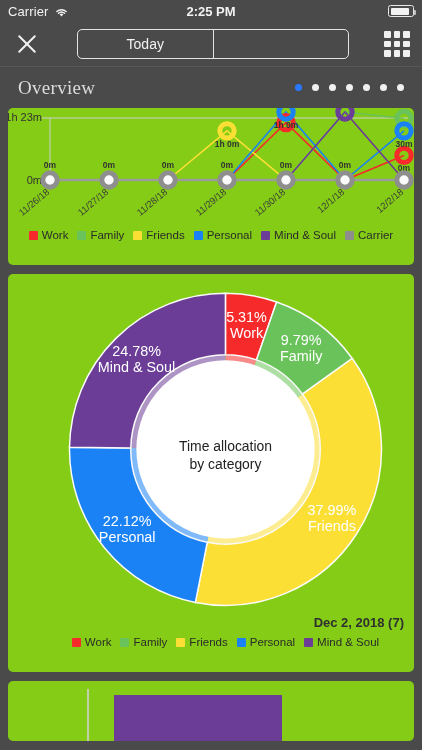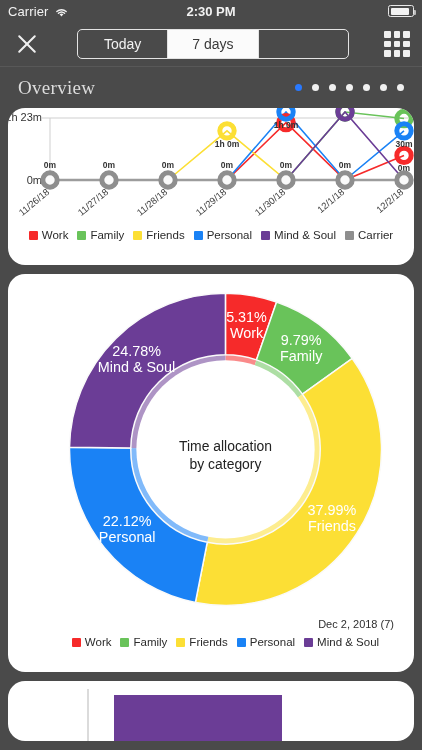--- a/index.html
+++ b/index.html
@@ -73,21 +73,21 @@
     border-top:1px solid #585858;
   }
   .section-title{ color:#dcdcdc; font-size:19px; letter-spacing:.3px;font-family:Liberation Serif, serif; }
   .dots{ margin-left:auto; display:flex; gap:10px; align-items:center; }
   .dot{ width:7px; height:7px; border-radius:50%; background:#f0f0f0; cursor:pointer; }
   .dot.active{ background:#2979ff; }
 
   
   .scroll{ padding:0 8px 0 8px; }
   .card{
-    background:#ffffff; border-radius:17px; margin-bottom:9px;
+    background:#84cc16; border-radius:5px; margin-bottom:9px;
     position:relative; overflow:hidden;
   }
 
   
   .card-line{ height:157px; }
   .line-wrap{ position:relative; width:100%; height:118px; }
   .line-wrap svg{ display:block; width:100%; height:100%; }
 
   
   .legend{
@@ -96,22 +96,22 @@
   }
   .legend-item{ display:flex; align-items:center; gap:4px; white-space:nowrap; }
   .legend-swatch{ width:9px; height:9px; border-radius:1px; display:block; }
   .legend-label{ font-size:11.5px; color:#2b2b2b; }
 
   
   .card-donut{ height:398px;padding-left:29px; }
   .donut-stage{ position:relative; width:100%; height:360px; }
   .donut-stage svg{ display:block; width:100%; height:100%; }
   .donut-caption{
-    position:absolute; right:20px; bottom:4px;
-    font-size:11px; color:#2f2f2f; font-weight:normal;
+    position:absolute; right:10px; bottom:4px;
+    font-size:13px; color:#2f2f2f; font-weight:bold;
   }
   .donut-legend{ padding:2px 4px 6px 4px; }
 
   
   .card-bar{ height:60px; }
   .bar-stage{ position:relative; width:100%; height:100%; }
 </style>
 </head>
 <body>
 
@@ -119,37 +119,36 @@
   <div class="sb-left">
     <span class="sb-carrier">Carrier</span>
     <span class="wifi-icon">
       <svg viewBox="0 0 16 12" width="15" height="11">
         <path d="M8 10.4 L5.9 7.9 a3.3 3.3 0 0 1 4.2 0 Z" fill="#f2f2f2"></path>
         <path d="M2.9 5.0 a7.6 7.6 0 0 1 10.2 0" stroke="#f2f2f2" stroke-width="1.5" fill="none" stroke-linecap="round"></path>
         <path d="M4.6 6.9 a5.2 5.2 0 0 1 6.8 0" stroke="#f2f2f2" stroke-width="1.5" fill="none" stroke-linecap="round"></path>
       </svg>
     </span>
   </div>
-  <div class="sb-center">2:30 PM</div>
+  <div class="sb-center">2:25 PM</div>
   <div class="sb-right">
     <span class="battery">
         <i></i>
       </span>
   </div>
 </div>
 
 <div class="navbar">
   <div class="close-btn">
       <span></span>
       <span></span>
     </div>
 
   <div class="segmented">
     <div class="seg">Today</div>
-    <div class="seg active">7 days</div>
     <div class="seg">31 days</div>
   </div>
 
   <div class="grid-btn">
     <i></i>
       <i></i>
       <i></i>
       <i></i>
       <i></i>
       <i></i>

